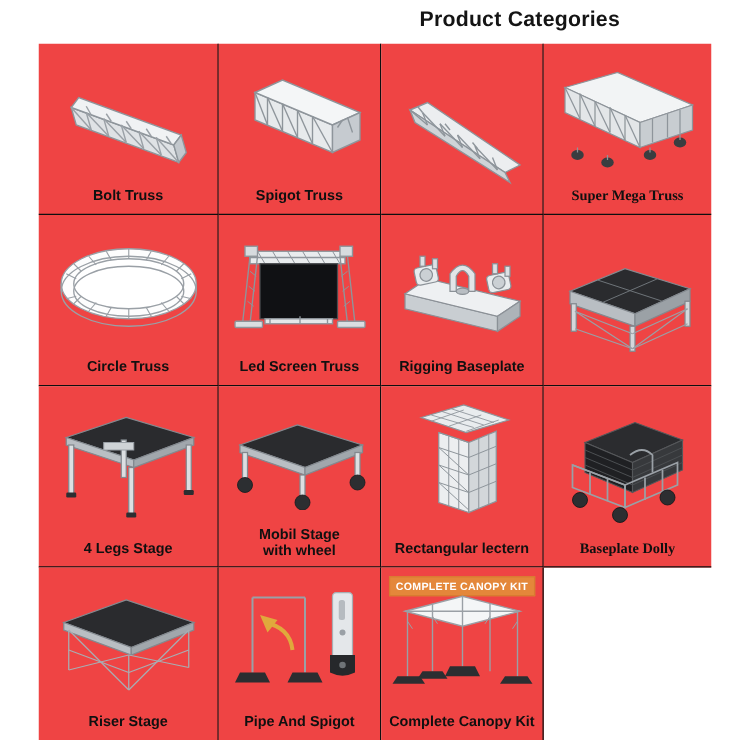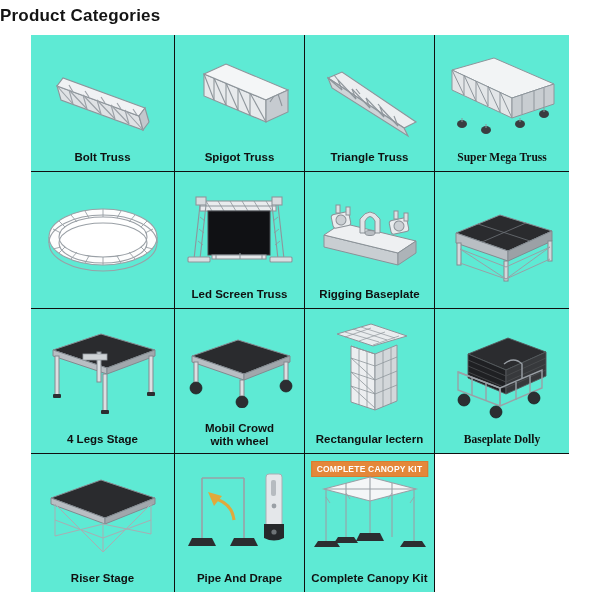--- a/index.html
+++ b/index.html
@@ -18,21 +18,21 @@
     position: relative;
     width: 600px;
     height: 600px;
     background: #ffffff;
   }
   .page-title {
     position: absolute;
     top: 6px;
     left: 0;
     width: 496px;
-    text-align: left;
+    text-align: right;
     font-size: 17px;
     font-weight: bold;
     letter-spacing: 0.2px;
     color: #141414;
   }
   .grid {
     position: absolute;
     left: 31px;
     top: 35px;
     width: 538px;
@@ -40,21 +40,21 @@
     display: grid;
     grid-template-columns: 144px 130px 130px 134px;
     grid-template-rows: 137px 137px 145px 138px;
   }
   .cell {
     position: relative;
     display: flex;
     flex-direction: column;
     align-items: flex-start;
     justify-content: flex-end;
-    background: #5eead4;
+    background: #ef4444;
     overflow: hidden;
     border-right: 1.6px solid #0f0f0f;
     border-bottom: 1.6px solid #0f0f0f;
   }
   .cell.col-last { border-right: none; font-family: Liberation Serif, serif; }
   .cell.row-last { border-bottom: none; }
 
   .thumb {
     position: relative;
     flex: 1 1 auto;
@@ -170,21 +170,20 @@
             <line x1="26" y1="36" x2="44" y2="55"></line>
             <line x1="40" y1="45" x2="58" y2="64"></line>
             <line x1="54" y1="54" x2="72" y2="73"></line>
             <line x1="68" y1="63" x2="86" y2="82"></line>
             <line x1="22" y1="31" x2="26" y2="36"></line>
             <line x1="44" y1="45" x2="48" y2="50"></line>
             <line x1="66" y1="60" x2="70" y2="65"></line>
           </g>
         </svg>
       </div>
-      <div class="caption">Triangle Truss</div>
     </div>
 
     <div class="cell col-last">
       <div class="thumb">
         <svg width="120" height="96" viewBox="0 0 120 96">
           <g stroke="#8e959b" stroke-width="1" fill="none">
             <polygon points="10,26 52,14 112,40 70,54" fill="#f2f4f5"></polygon>
             <polygon points="10,26 70,54 70,74 10,46" fill="#e3e6e8"></polygon>
             <polygon points="70,54 112,40 112,60 70,74" fill="#c8cdd1"></polygon>
             <line x1="22" y1="31" x2="22" y2="51"></line>
@@ -243,20 +242,21 @@
               <line x1="96" y1="66" x2="90" y2="59"></line>
               <line x1="108" y1="60" x2="102" y2="54"></line>
               <line x1="14" y1="36" x2="22" y2="40"></line>
               <line x1="14" y1="56" x2="22" y2="54"></line>
               <line x1="114" y1="36" x2="106" y2="40"></line>
               <line x1="114" y1="56" x2="106" y2="54"></line>
             </g>
           </g>
         </svg>
       </div>
+      <div class="caption">Circle Truss</div>
     </div>
 
     <div class="cell">
       <div class="thumb">
         <svg width="116" height="92" viewBox="0 0 116 92">
           <g stroke="#8e959b" stroke-width="1.1" fill="none">
             <rect x="18" y="18" width="76" height="10" fill="#e9ecee"></rect>
             <line x1="18" y1="23" x2="94" y2="23"></line>
             <g stroke-width="0.8">
               <line x1="24" y1="18" x2="30" y2="28"></line>
@@ -387,21 +387,21 @@
               <rect x="102" y="40" width="4" height="20"></rect>
             </g>
           </g>
           <g fill="#2c2e31" stroke="#1c1e20" stroke-width="0.7">
             <circle cx="14" cy="66" r="6"></circle>
             <circle cx="60" cy="80" r="6"></circle>
             <circle cx="104" cy="64" r="6"></circle>
           </g>
         </svg>
       </div>
-      <div class="caption two-line">Mobil Crowd
+      <div class="caption two-line">Mobil Stage
 with wheel</div>
     </div>
 
     <div class="cell">
       <div class="thumb">
         <svg width="110" height="104" viewBox="0 0 110 104">
           <g stroke="#8e959b" stroke-width="1" fill="none">
             <polygon points="22,16 56,6 92,18 58,28" fill="#e9ecee"></polygon>
             <g stroke-width="0.7">
               <line x1="30" y1="14" x2="64" y2="24"></line>
@@ -511,21 +511,21 @@
           <polygon points="26,30 40,34 32,44" fill="#e0a93c"></polygon>
           <g>
             <rect x="84" y="12" width="16" height="54" rx="3" fill="#e4e7ea" stroke="#a8aeb3" stroke-width="1"></rect>
             <rect x="89" y="18" width="5" height="16" rx="2" fill="#b6bbc0"></rect>
             <circle cx="92" cy="44" r="2.4" fill="#9aa0a6"></circle>
             <path d="M82 62 h20 v14 q-10 5 -20 0 z" fill="#26282b"></path>
             <circle cx="92" cy="70" r="2.6" fill="#6e7377"></circle>
           </g>
         </svg>
       </div>
-      <div class="caption">Pipe And Drape</div>
+      <div class="caption">Pipe And Spigot</div>
     </div>
 
     <div class="cell row-last">
       <div class="banner">COMPLETE CANOPY KIT</div>
       <div class="thumb">
         <svg width="116" height="90" viewBox="0 0 116 90">
           <g stroke="#9aa0a6" stroke-width="1.1" fill="none">
             <polygon points="12,22 58,10 104,22 58,34" fill="#f4f6f7"></polygon>
             <line x1="12" y1="22" x2="104" y2="22"></line>
             <line x1="58" y1="10" x2="58" y2="34"></line>

